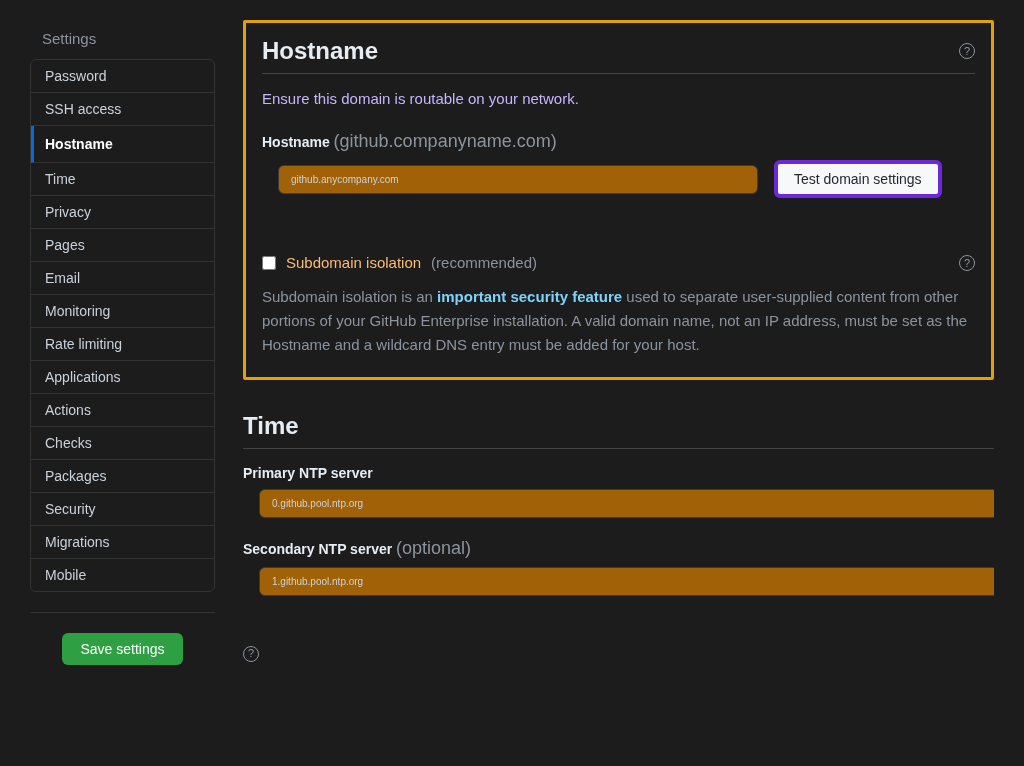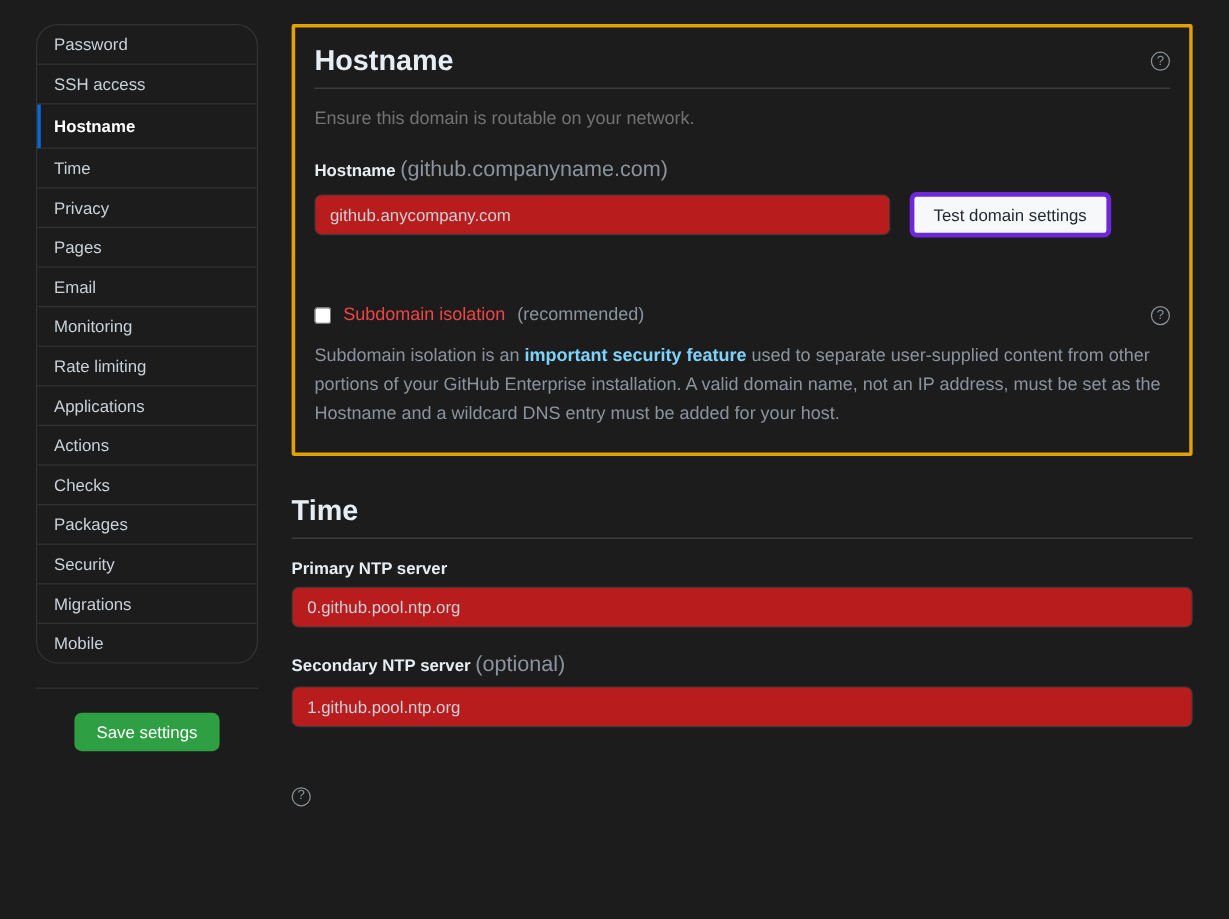--- a/index.html
+++ b/index.html
@@ -23,21 +23,21 @@
       flex-shrink: 0;
     }
     .sidebar-title {
       color: #8b949e;
       font-size: 15px;
       font-weight: 400;
       padding: 10px 12px 12px;
     }
     .sidebar-items {
       border: 1px solid #333;
-      border-radius: 18px;
+      border-radius: 6px;
       overflow: hidden;
     }
     .sidebar-item {
       padding: 8px 14px;
       border-bottom: 1px solid #333;
       cursor: pointer;
       color: #c9d1d9;
       font-size: 14px;
     }
     .sidebar-item:last-child {
@@ -101,21 +101,21 @@
       border: 1.5px solid #8b949e;
       border-radius: 50%;
       display: inline-flex;
       align-items: center;
       justify-content: center;
       font-size: 11px;
       color: #8b949e;
       cursor: pointer;
     }
     .section-desc {
-      color: #737373;
+      color: #c4b5fd;
       font-size: 15px;
       margin-bottom: 24px;
     }
     .field-group {
       margin-bottom: 20px;
     }
     .field-label {
       display: block;
       font-size: 14px;
       font-weight: 600;
@@ -126,27 +126,28 @@
       font-weight: 400;
       color: #8b949e;
       font-size: 18px;
     }
     .input-row {
       display: flex;
       gap: 16px;
       align-items: center;
     }
     .text-input {
-      background: #b91c1c;
+      background: #a16207;
       border: 1px solid #3a3a3a;
       border-radius: 6px;
       padding: 8px 12px;
       color: #c9d1d9;
-      font-size: 14px;
+      font-size: 10px;
       width: 100%;
+      margin-left: 16px;
     }
     .text-input.hostname {
       max-width: 480px;
     }
     .btn-light {
       background: #f6f8fa;
       color: #24292f;
       border: 4px solid #6d28d9;
       border-radius: 6px;
       padding: 7px 16px;
@@ -161,21 +162,21 @@
       gap: 10px;
       margin-bottom: 14px;
       position: relative;
     }
     .checkbox-row input[type="checkbox"] {
       width: 14px;
       height: 14px;
       cursor: pointer;
     }
     .checkbox-label {
-      color: #ef4444;
+      color: #fdba74;
       font-size: 15px;
     }
     .checkbox-hint {
       color: #8b949e;
       font-size: 15px;
     }
     .checkbox-help {
       margin-left: auto;
     }
     .small-desc {
@@ -200,20 +201,21 @@
       margin-top: 14px;
     }
     .ntp-desc .help-icon {
       margin-top: 4px;
     }
   </style>
 </head>
 <body>
 
 <div class="sidebar">
+  <div class="sidebar-title">Settings</div>
   <div class="sidebar-items">
     <div class="sidebar-item">Password</div>
     <div class="sidebar-item">SSH access</div>
     <div class="sidebar-item active">Hostname</div>
     <div class="sidebar-item">Time</div>
     <div class="sidebar-item">Privacy</div>
     <div class="sidebar-item">Pages</div>
     <div class="sidebar-item">Email</div>
     <div class="sidebar-item">Monitoring</div>
     <div class="sidebar-item">Rate limiting</div>

